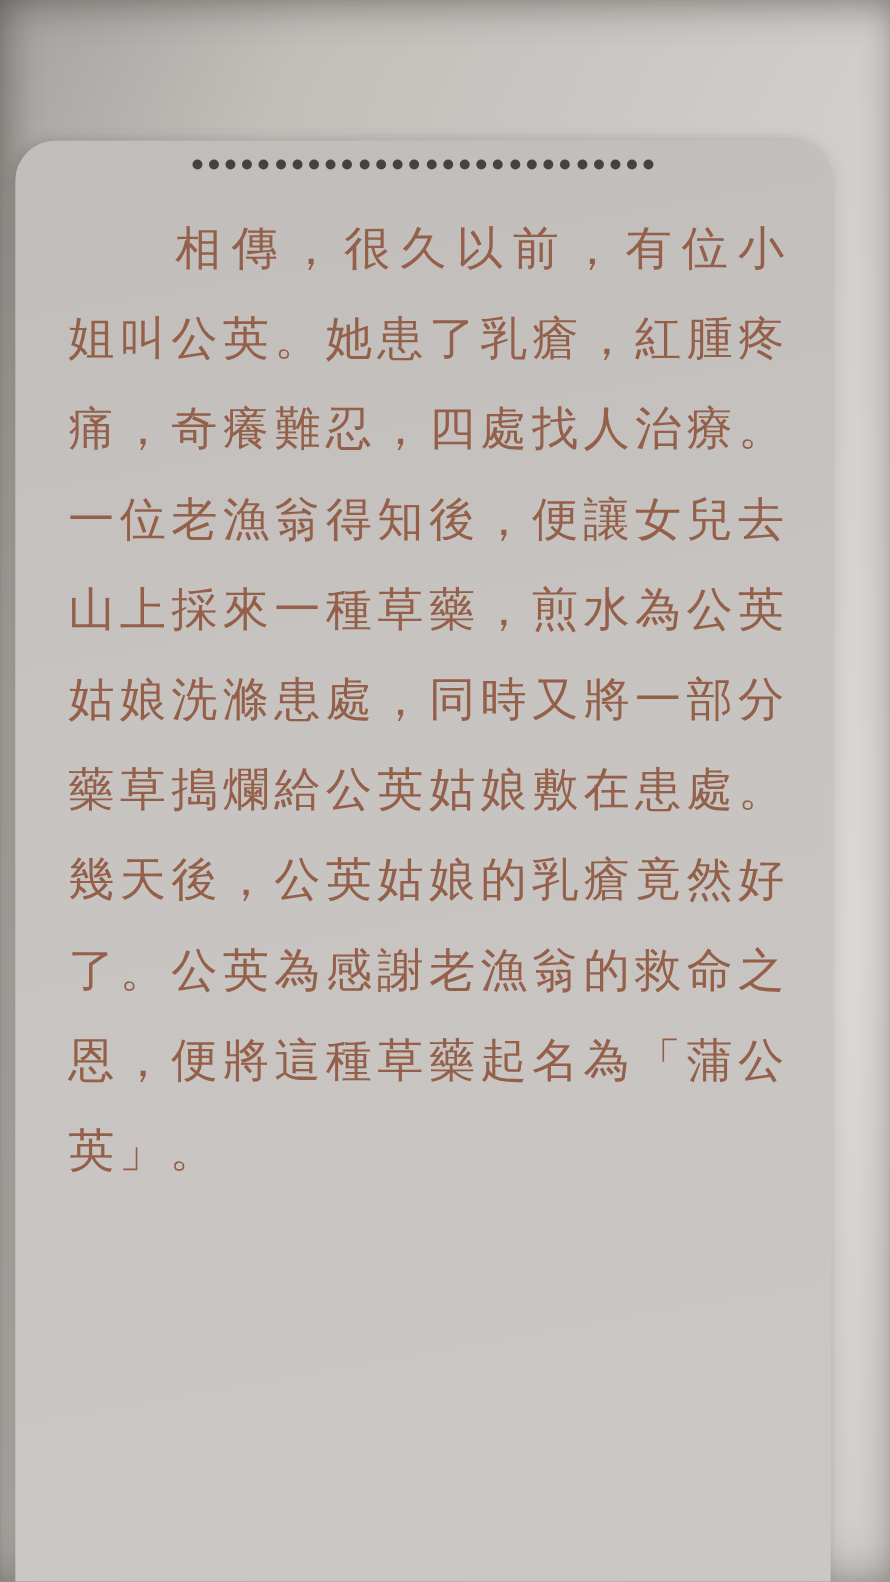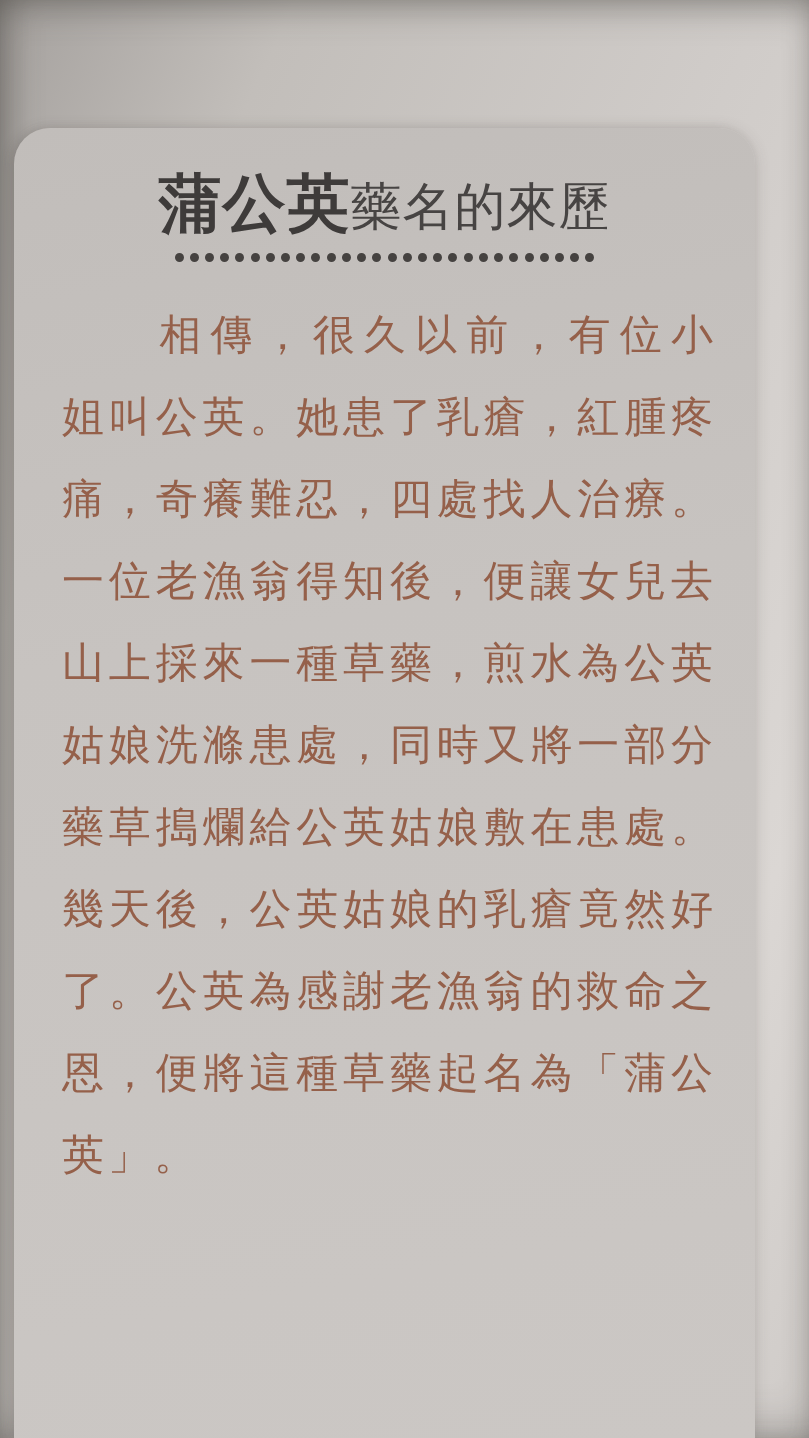--- a/index.html
+++ b/index.html
@@ -91,24 +91,20 @@
     flex:0 0 88px;
   }
   .ch{display:inline-block;}
 </style>
 </head>
 <body>
 
 <div class="photo">
   <div class="page-panel">
 
-    <div class="title-row">
-      <span class="title-em">蒲公英</span>
-      <span class="title-rest">藥名的來歷</span>
-    </div>
 
     <div class="dots" id="dots">
         <span class="dot"></span>
         <span class="dot"></span>
         <span class="dot"></span>
         <span class="dot"></span>
         <span class="dot"></span>
         <span class="dot"></span>
         <span class="dot"></span>
         <span class="dot"></span>

